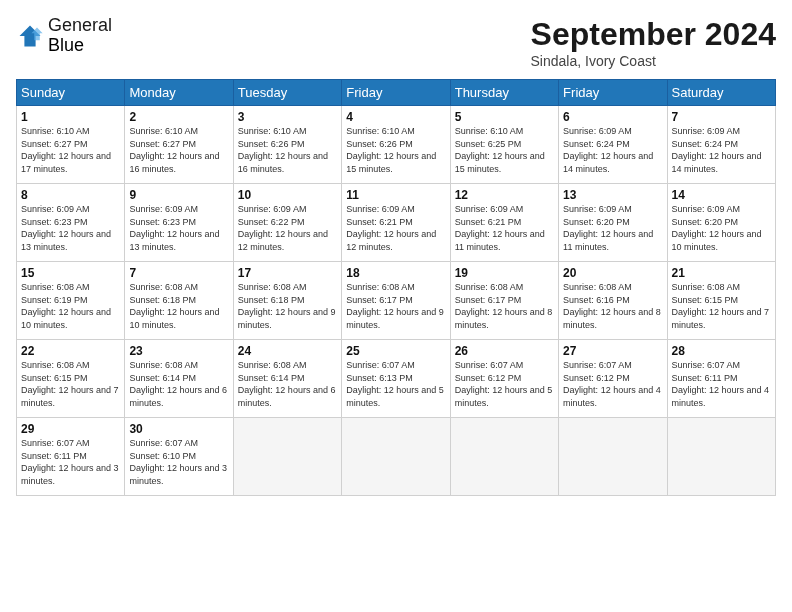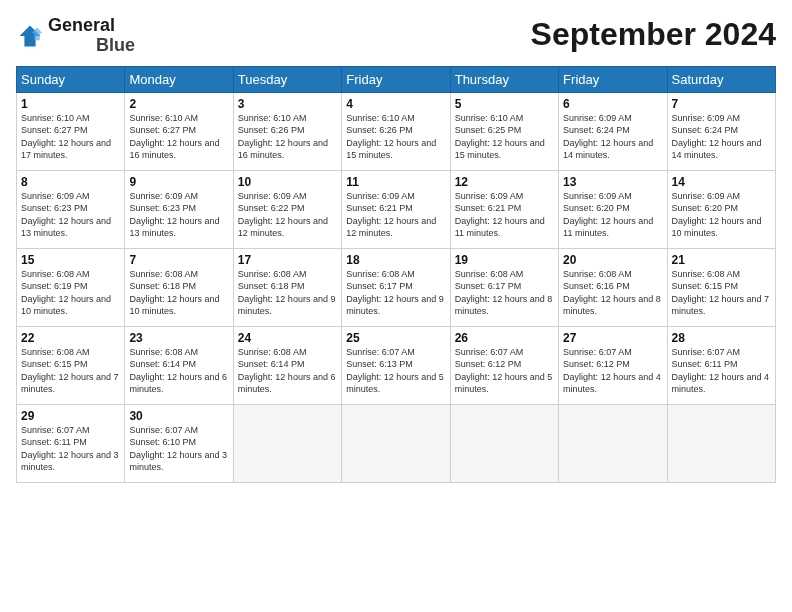--- a/index.html
+++ b/index.html
@@ -22,26 +22,26 @@
       align-items: flex-start;
       margin-bottom: 10px;
     }
     .logo {
       display: flex;
       align-items: center;
       gap: 4px;
     }
     .logo-text {
       font-size: 18px;
-      font-weight: bold;
+      font-weight: normal;
       color: #1a1a1a;
       line-height: 1.1;
     }
     .logo-text .general { display: block; }
-    .logo-text .blue { display: block; color: #404040; margin-left: 48px; }
+    .logo-text .blue { display: block; color: #000000; }
     .logo-icon {
       width: 28px;
       height: 28px;
     }
     .title-block {
     }
     .month-title {
       font-size: 32px;
       font-weight: bold;
       color: #1a1a1a;
@@ -102,20 +102,21 @@
         <polygon points="20,5 35,20 28,20 28,35 12,35 12,20 5,20" fill="#2176b8"></polygon>
         <polygon points="30,8 38,16 34,16 34,26 26,26 26,16 22,16" fill="#5aaee8" opacity="0.7"></polygon>
       </svg>
       <div class="logo-text">
         <span class="general">General</span>
         <span class="blue">Blue</span>
       </div>
     </div>
     <div class="title-block">
       <div class="month-title">September 2024</div>
+      <div class="subtitle">Sindala, Ivory Coast</div>
     </div>
   </div>
 
   <table class="calendar">
     <thead>
       <tr>
         <th>Sunday</th>
         <th>Monday</th>
         <th>Tuesday</th>
         <th>Friday</th>

